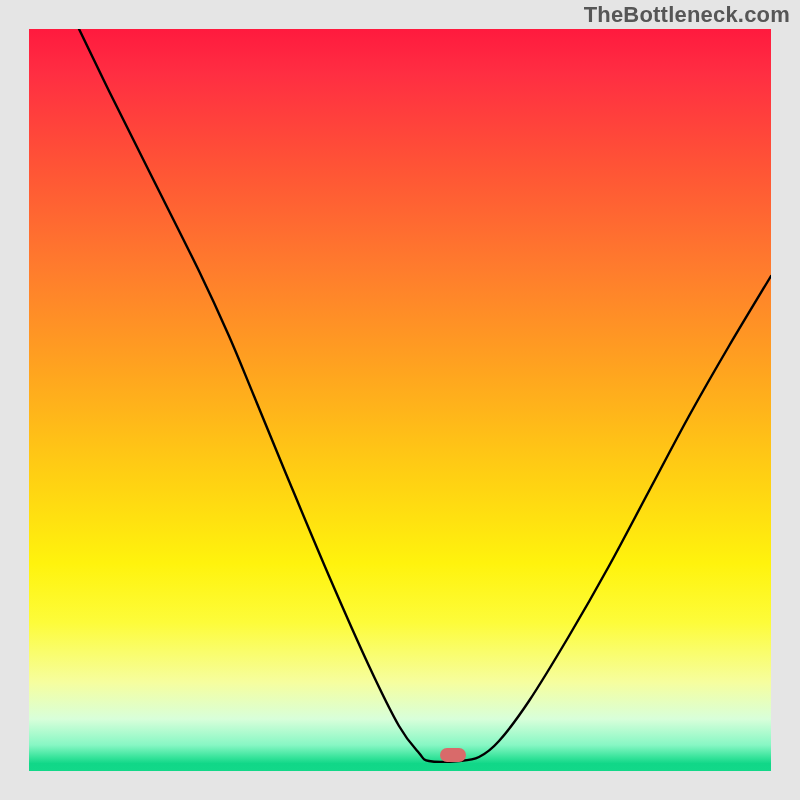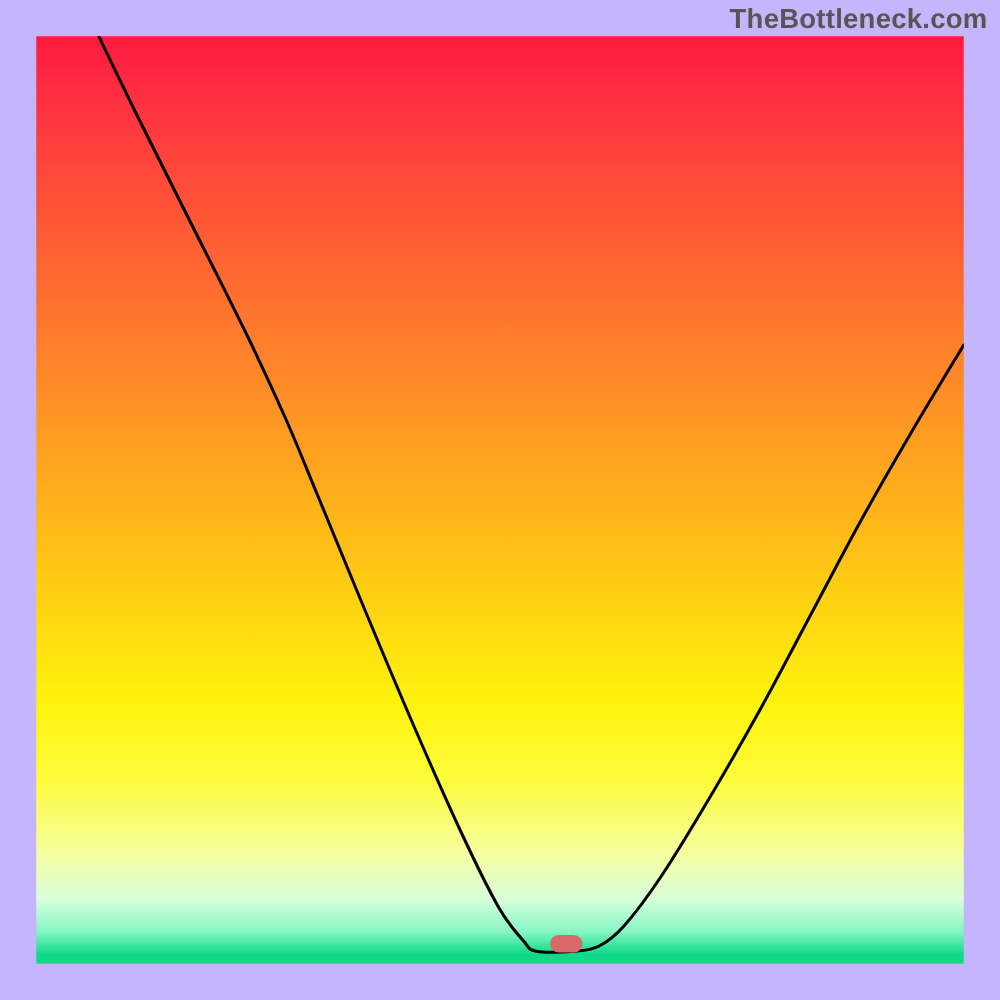--- a/index.html
+++ b/index.html
@@ -10,21 +10,21 @@
     background: #000;
     overflow: hidden;
     font-family: Arial, Helvetica, sans-serif;
   }
   .frame {
     position: absolute;
     left: 0;
     top: 0;
     width: 800px;
     height: 800px;
-    background: #c4b5fd;
+    background: #e5e5e5;
   }
   .watermark {
     position: absolute;
     top: 2px;
     right: 10px;
     color: #565656;
     font-size: 22px;
     font-weight: 600;
     letter-spacing: 0.2px;
     z-index: 5;

